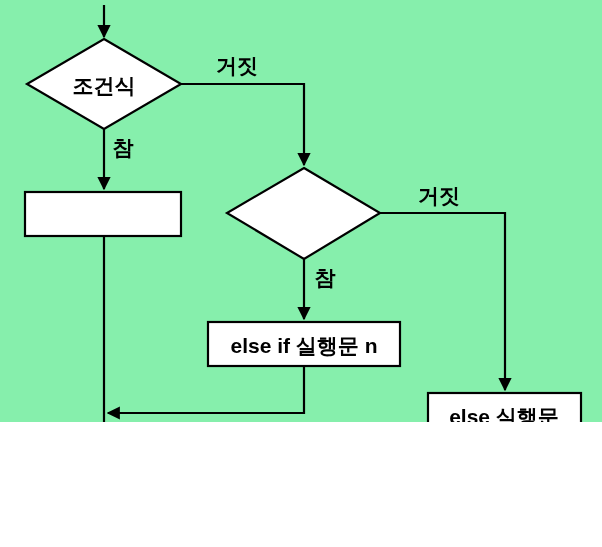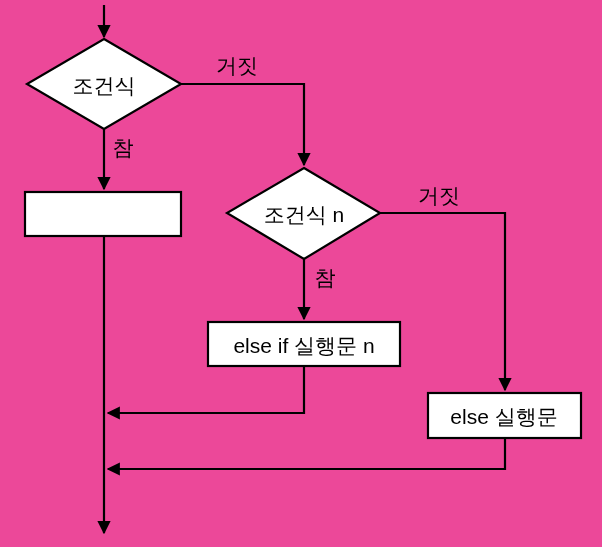--- a/index.html
+++ b/index.html
@@ -3,23 +3,24 @@
 <meta charset="utf-8">
 <style>
   * { margin: 0; padding: 0; box-sizing: border-box; }
   html, body {
     background: #ffffff;
     font-family: "Liberation Sans", "DejaVu Sans", sans-serif;
   }
   .canvas {
     position: relative;
     width: 602px;
-    height: 547px;
-    background: #ec4899;
+    height: 422px;
+    background: #86efac;
     overflow: hidden;
+    font-weight: bold;
   }
   .canvas svg {
     position: absolute;
     left: 0; top: 0;
     width: 602px; height: 547px;
   }
   .lbl {
     position: absolute;
     transform: translate(-50%, -50%);
     font-size: 21px;
@@ -51,21 +52,20 @@
     <path d="M505,438 L505,469 L108,469" fill="none" stroke="#000000" stroke-width="2.2" marker-end="url(#arrow)"></path>
 
     <polygon points="104,39 181,84 104,129 27,84" fill="#ffffff" stroke="#000000" stroke-width="2.2"></polygon>
     <rect x="25" y="192" width="156" height="44" fill="#ffffff" stroke="#000000" stroke-width="2.2"></rect>
     <polygon points="304,168 380,213 304,259 227,213" fill="#ffffff" stroke="#000000" stroke-width="2.2"></polygon>
     <rect x="208" y="322" width="192" height="44" fill="#ffffff" stroke="#000000" stroke-width="2.2"></rect>
     <rect x="428" y="393" width="153" height="45" fill="#ffffff" stroke="#000000" stroke-width="2.2"></rect>
   </svg>
 
   <div class="lbl" style="left:104px; top:85px;">조건식</div>
-  <div class="lbl" style="left:304px; top:214px;">조건식 n</div>
   <div class="lbl" style="left:304px; top:345px;">else if 실행문 n</div>
   <div class="lbl" style="left:504px; top:416px;">else 실행문</div>
 
   <div class="lbl" style="left:237px; top:65px;">거짓</div>
   <div class="lbl" style="left:123px; top:147px;">참</div>
   <div class="lbl" style="left:439px; top:195px;">거짓</div>
   <div class="lbl" style="left:325px; top:277px;">참</div>
 
 </div>
 

